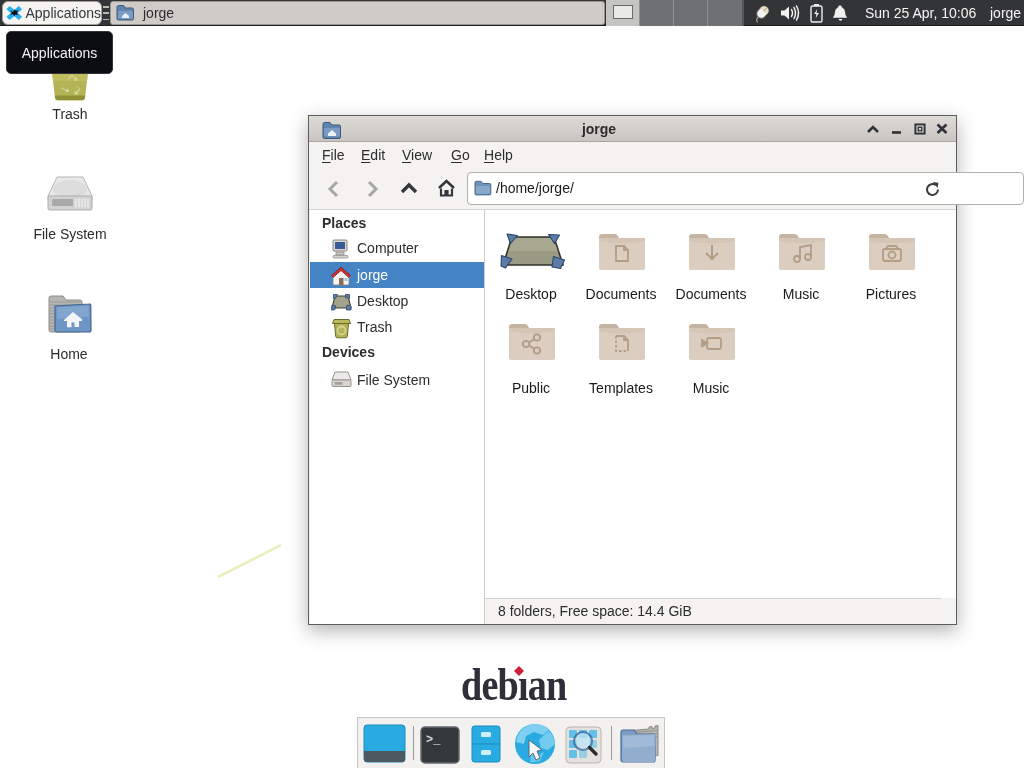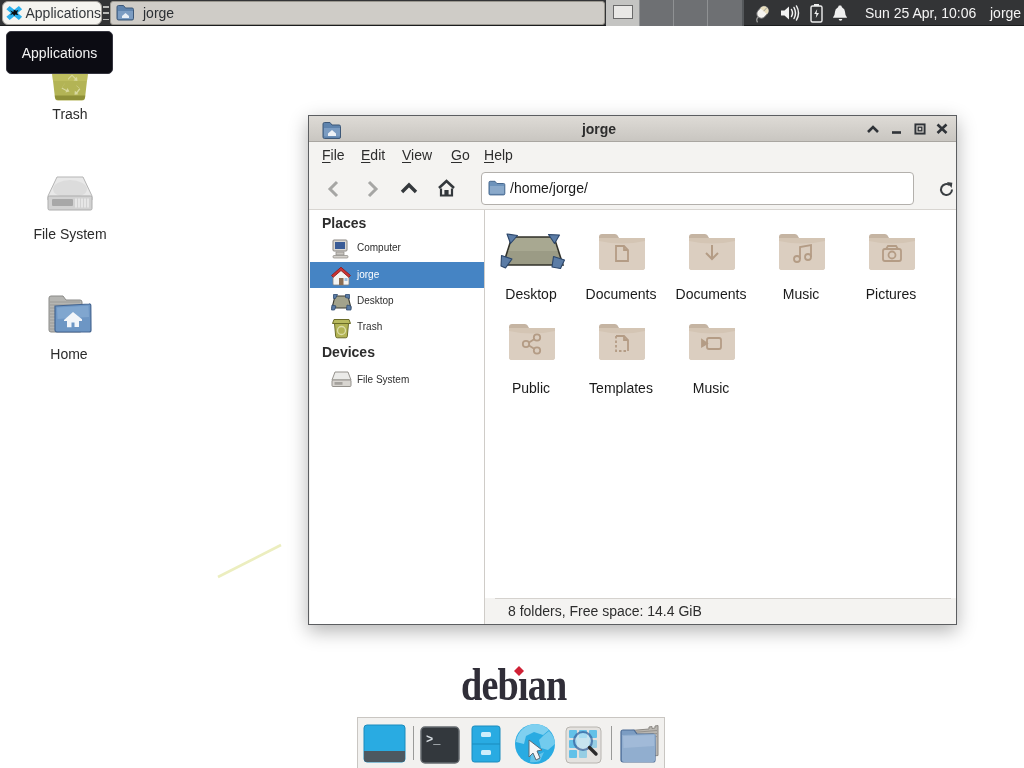--- a/index.html
+++ b/index.html
@@ -24,30 +24,30 @@
 
 .dlabel{position:absolute;color:#2b2b2b;font-size:14px;text-align:center;width:120px}
 
 #win{position:absolute;left:308px;top:115px;width:649px;height:510px;background:#f4f3f1;border:1px solid #5c5e61;box-shadow:0 6px 18px rgba(0,0,0,0.30);z-index:5}
 #titlebar{position:absolute;left:0;top:0;width:647px;height:26px;background:linear-gradient(#dedbd6,#c9c6c1);border-bottom:1px solid #a9a6a1}
 #title{position:absolute;left:0;top:0;width:552px;height:26px;line-height:26px;text-align:center;font-weight:bold;font-size:14px;color:#2d2d2d;padding-left:28px}
 #menubar{position:absolute;left:0;top:26px;width:596px;height:26px;background:#f4f3f1}
 .mitem{position:absolute;top:0;height:26px;line-height:26px;font-size:14px;color:#2d2d2d}
 .mitem u{text-decoration:underline;text-underline-offset:2px}
 #toolbar{position:absolute;left:0;top:52px;width:647px;height:42px;background:#f4f3f1;border-bottom:1px solid #d8d5d1}
-#pathentry{position:absolute;left:172px;top:4px;width:433px;height:33px;background:#ffffff;border:1px solid #b3b0ac;border-radius:4px}
+#pathentry{position:absolute;left:158px;top:4px;width:557px;height:33px;background:#ffffff;border:1px solid #b3b0ac;border-radius:4px}
 #pathentry span{position:absolute;left:28px;top:0;height:31px;line-height:31px;font-size:14px;color:#1a1a1a}
 #sidebar{position:absolute;left:1px;top:94px;width:174px;height:414px;background:#ffffff}
 #vsep{position:absolute;left:175px;top:94px;width:1px;height:414px;background:#cfccc8}
 .shead{position:absolute;left:12px;height:20px;line-height:20px;font-weight:bold;font-size:14px;color:#2d2d2d}
-.srow{position:absolute;left:47px;height:20px;line-height:20px;font-size:10px;color:#2d2d2d}
+.srow{position:absolute;left:47px;height:20px;line-height:20px;font-size:14px;color:#2d2d2d}
 #sel{position:absolute;left:0px;top:52px;width:174px;height:26px;background:#4584c4}
 #mainpane{position:absolute;left:176px;top:94px;width:471px;height:388px;background:#ffffff}
 .glabel{position:absolute;width:90px;height:20px;line-height:20px;text-align:center;font-size:14px;color:#1a1a1a}
-#statusbar{position:absolute;left:186px;top:482px;width:456px;height:26px;background:#f4f3f1;border-top:1px solid #d5d2ce}
+#statusbar{position:absolute;left:176px;top:482px;width:456px;height:26px;background:#f4f3f1;border-top:1px solid #d5d2ce}
 #statusbar span{position:absolute;left:13px;top:0;height:25px;line-height:25px;font-size:14px;color:#2d2d2d}
 
 #dock{position:absolute;left:357px;top:717px;width:308px;height:51px;background:#f2f1ef;border:1px solid #c9c6c2;border-bottom:none;z-index:4}
 .dsep{position:absolute;top:9px;width:1px;height:34px;background:#9a9a98;z-index:5}
 </style></head>
 <body>
 
 <div id="panel"></div>
 <div id="appbtn">
   <svg width="20" height="20" viewBox="0 0 20 20" style="margin-left:2px">

